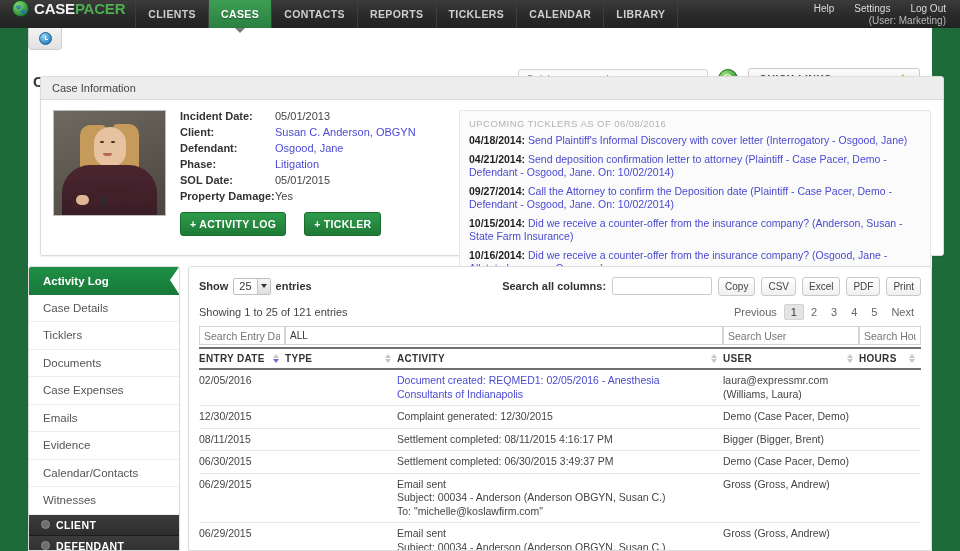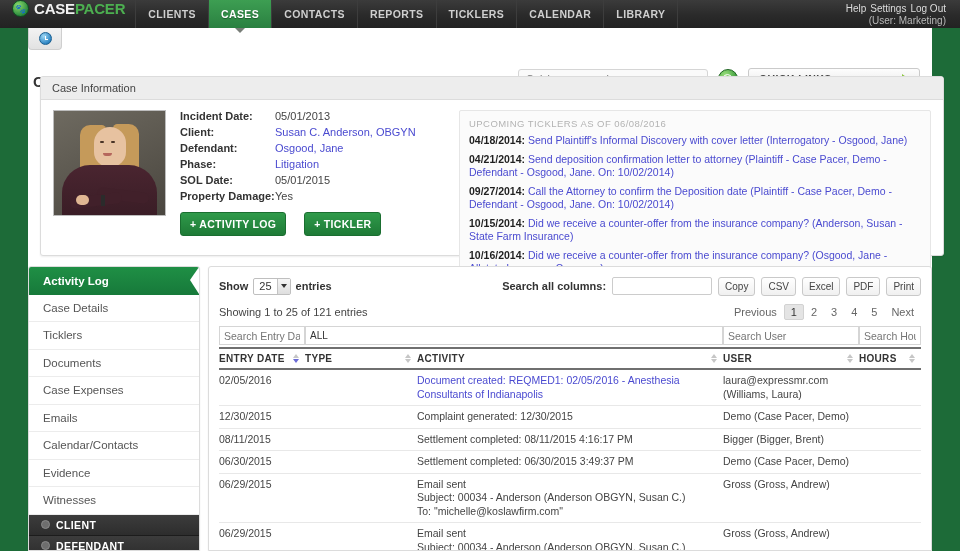--- a/index.html
+++ b/index.html
@@ -30,21 +30,21 @@
     font-size:10.5px; font-weight:bold; letter-spacing:0.4px; position:relative;
     border-left:1px solid #3d3d3d; cursor:pointer; }
   .nav-item.active { background:linear-gradient(180deg,#3d9e52,#2a8041);
     color:#fff; text-shadow:0 1px 1px rgba(0,0,0,.35); }
   .nav-item.active:after { content:""; position:absolute; left:50%; bottom:-5px;
     transform:translateX(-50%); border-left:5px solid transparent;
     border-right:5px solid transparent; border-top:5px solid #777d77; }
   .nav-spacer { flex:1; border-left:1px solid #3d3d3d; }
   .topright { display:flex; flex-direction:column; align-items:flex-end;
     justify-content:center; padding-right:14px; }
-  .topright-row { display:flex; gap:4px; }
+  .topright-row { display:flex; gap:20px; }
   .topright a { color:#dcdcdc; font-size:10px; text-decoration:none; cursor:pointer; }
   .topright .user { color:#b9b9b9; font-size:10px; margin-top:1px; }
 
   
   .titlestrip { position:relative; height:42px; }
   .clocktab { position:absolute; left:28px; top:0; width:34px; height:22px;
     background:linear-gradient(180deg,#f3f3f3,#e2e2e2); border:1px solid #cfcfcf; border-top:none;
     border-radius:0 0 4px 4px; display:flex; align-items:center; justify-content:center; cursor:pointer; }
   .clock-icon { width:13px; height:13px; border-radius:50%;
     background:radial-gradient(circle at 35% 30%,#9fd8f5,#2f86c4 70%,#1a5f91);
@@ -111,21 +111,21 @@
   .ticklers { flex:1; background:#fbfbfb; border:1px solid #e6e6e6; border-radius:2px;
     padding:7px 9px; overflow:hidden; }
   .tk-head { color:#b3b3b3; font-size:9.5px; letter-spacing:.45px; margin-bottom:5px; }
   .tk { font-size:10.5px; line-height:13.5px; margin-bottom:5px; color:#4a4ad0; }
   .tk b { color:#1f1f1f; }
   .tk .txt { cursor:pointer; }
 
   
   .lower { position:absolute; left:28px; top:266px; width:904px; bottom:0; display:flex; gap:8px; }
 
-  .sidebar { width:172px; flex:none; background:#fff; border:1px solid #dcdcdc;
+  .sidebar { width:152px; flex:none; background:#fff; border:1px solid #dcdcdc;
     border-radius:3px 3px 0 0; overflow:hidden; box-shadow:0 1px 2px rgba(0,0,0,.07); }
   .sb-item { height:27.5px; display:flex; align-items:center; padding:0 14px;
     font-size:11.5px; color:#555; border-bottom:1px solid #ececec; cursor:pointer; }
   .sb-item.active { background:linear-gradient(180deg,#1f8f45,#17793a); color:#fff;
     font-weight:bold; border-bottom:none; position:relative; }
   .sb-item.active:after { content:""; position:absolute; right:0; top:0;
     border-top:13.5px solid transparent; border-bottom:14px solid transparent;
     border-right:9px solid #fff; }
   .sb-section { height:21px; display:flex; align-items:center; gap:6px; padding:0 12px;
     background:linear-gradient(180deg,#3c3c3c,#2d2d2d); color:#fff;
@@ -289,22 +289,22 @@
 
   <div class="lower">
 
     <div class="sidebar">
       <div class="sb-item active">Activity Log</div>
       <div class="sb-item">Case Details</div>
       <div class="sb-item">Ticklers</div>
       <div class="sb-item">Documents</div>
       <div class="sb-item">Case Expenses</div>
       <div class="sb-item">Emails</div>
+      <div class="sb-item">Evidence</div>
       <div class="sb-item">Calendar/Contacts</div>
-      <div class="sb-item">Evidence</div>
       <div class="sb-item">Witnesses</div>
       <div class="sb-section">
         <span class="sb-dot"></span>
         <span>CLIENT</span>
       </div>
       <div class="sb-section">
         <span class="sb-dot"></span>
         <span>DEFENDANT</span>
       </div>
     </div>

